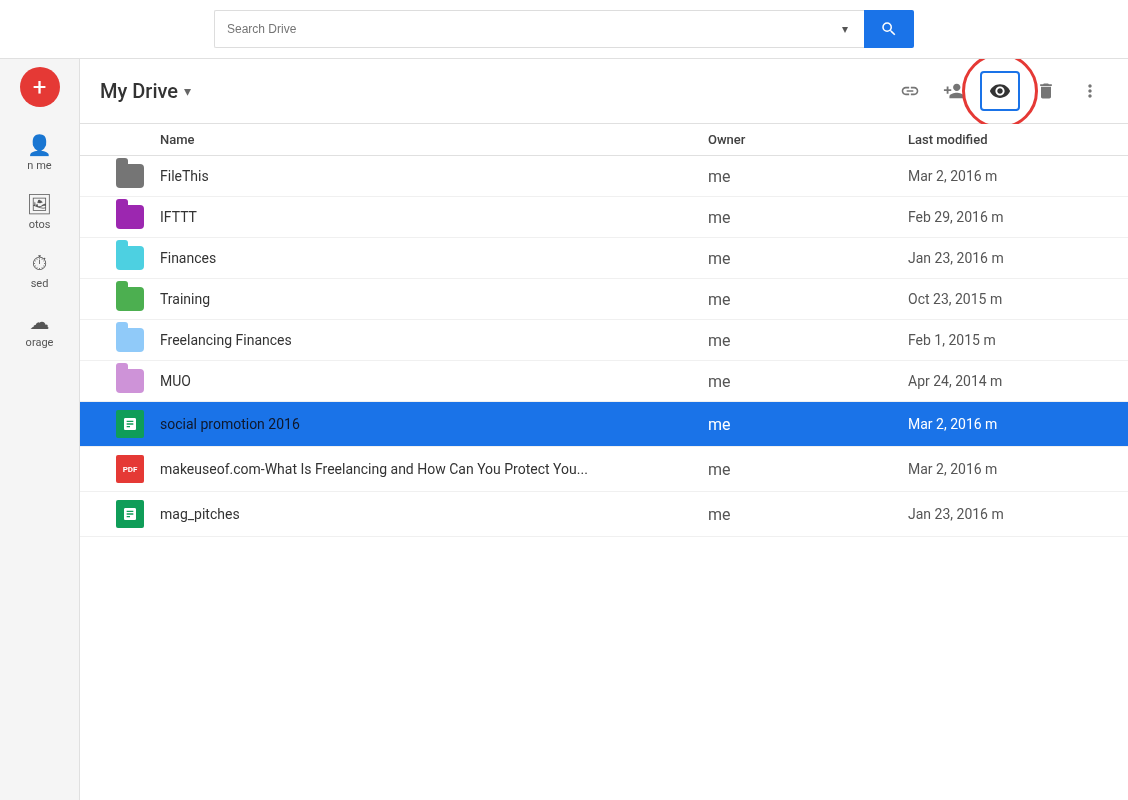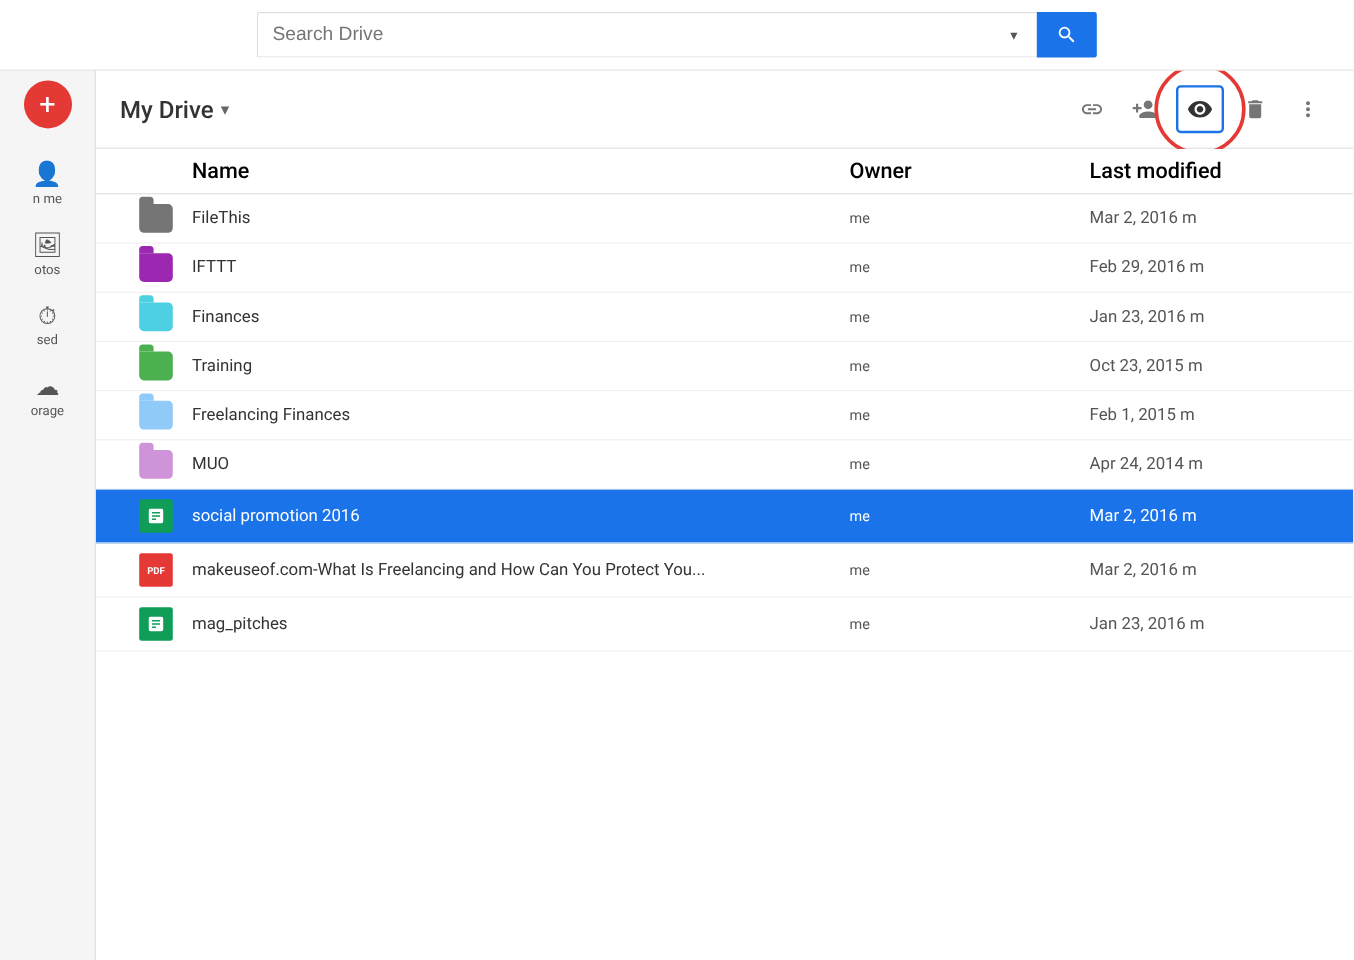--- a/index.html
+++ b/index.html
@@ -35,21 +35,21 @@
       border-radius: 2px 0 0 2px;
       background: #fff;
       height: 38px;
       padding: 0 12px;
     }
 
     .search-input {
       border: none;
       outline: none;
       flex: 1;
-      font-size: 16px;
+      font-size: 12px;
       color: #555;
       background: transparent;
     }
 
     .search-dropdown-btn {
       background: none;
       border: none;
       cursor: pointer;
       padding: 0 4px;
       color: #555;
@@ -207,22 +207,22 @@
       grid-template-columns: 60px 1fr 200px 200px;
       padding: 8px 20px;
       border-bottom: 1px solid #e0e0e0;
       background: #fff;
       position: sticky;
       top: 0;
       z-index: 1;
     }
 
     .col-header {
-      font-size: 18px;
-      color: #000000;
+      font-size: 13px;
+      color: #404040;
       font-weight: 500;
     }
 
     .table-row {
       display: grid;
       grid-template-columns: 60px 1fr 200px 200px;
       padding: 8px 20px;
       border-bottom: 1px solid #f0f0f0;
       align-items: center;
       cursor: pointer;
@@ -277,25 +277,25 @@
     .folder-blue-light::before { background: #90caf9; }
 
     .folder-pink { background: #ce93d8; }
     .folder-pink::before { background: #ce93d8; }
 
     .cell-name {
       font-size: 14px;
     }
 
     .table-row.selected .cell-name {
-      color: #ffffff;
+      color: #0f172a;
     }
 
     .cell-owner {
-      font-size: 12px;
+      font-size: 16px;
       color: #555;
     }
 
     .cell-modified {
       font-size: 14px;
       color: #555;
     }
 
     .file-icon-sheets {
       width: 28px;

